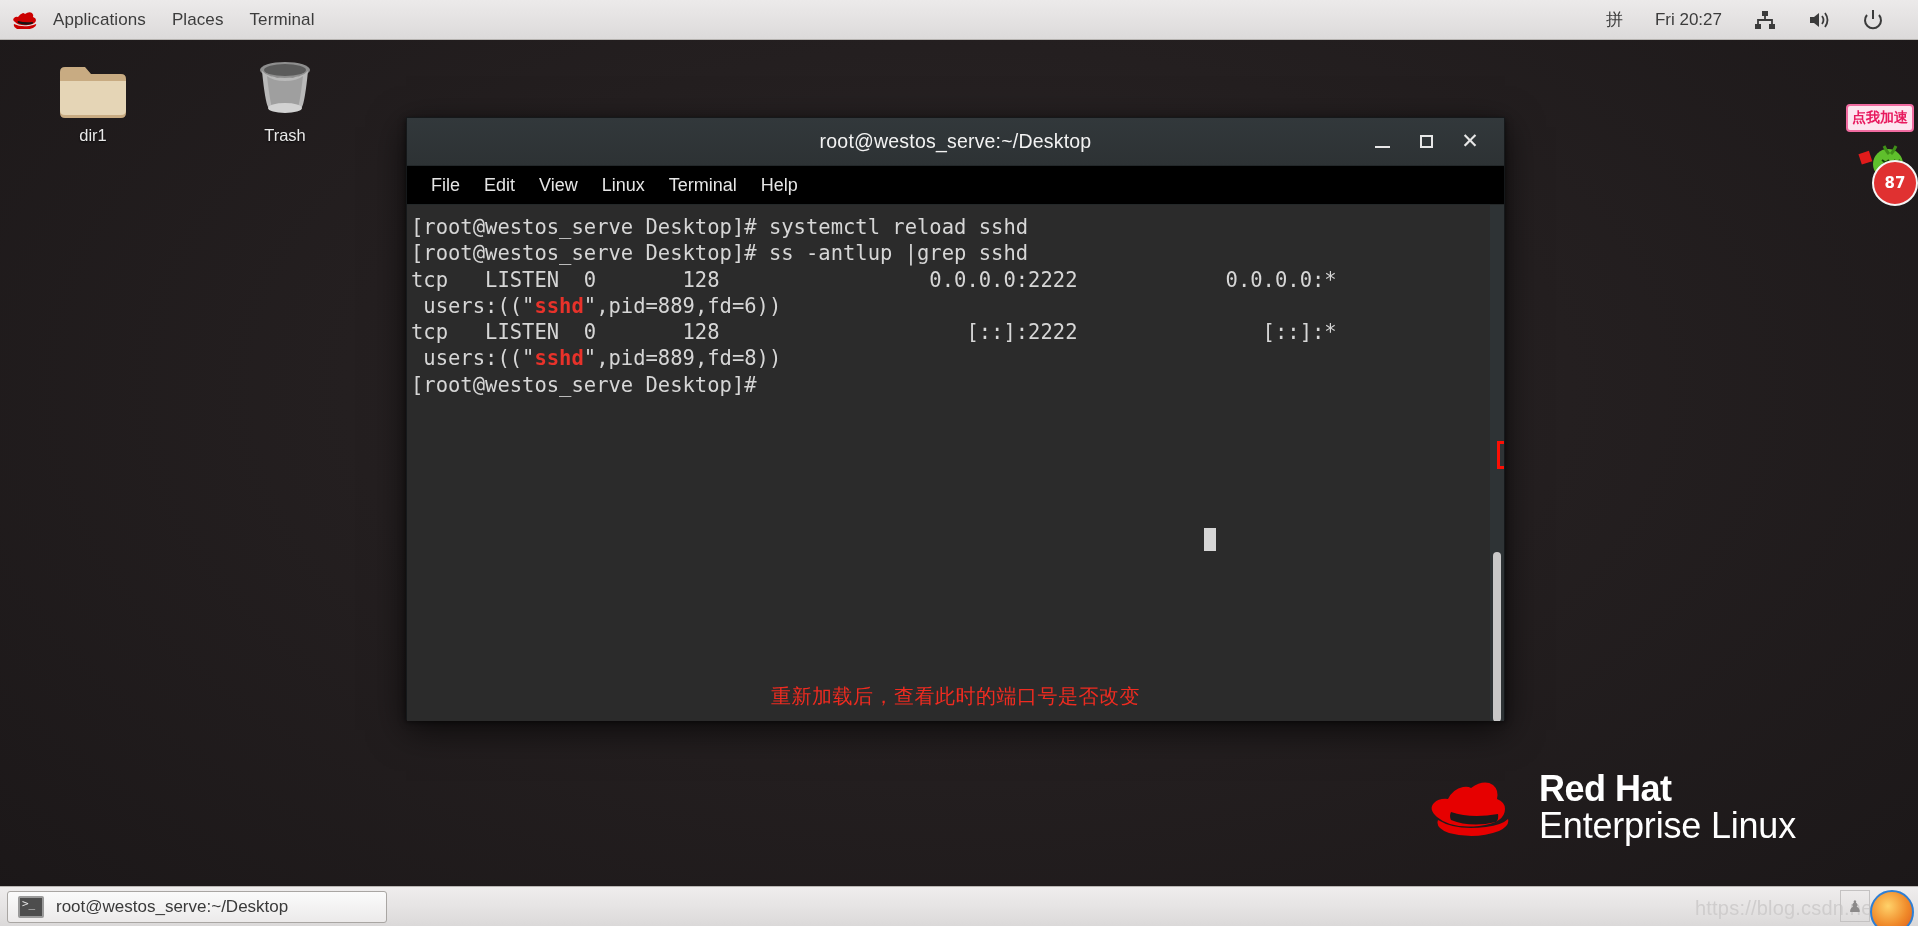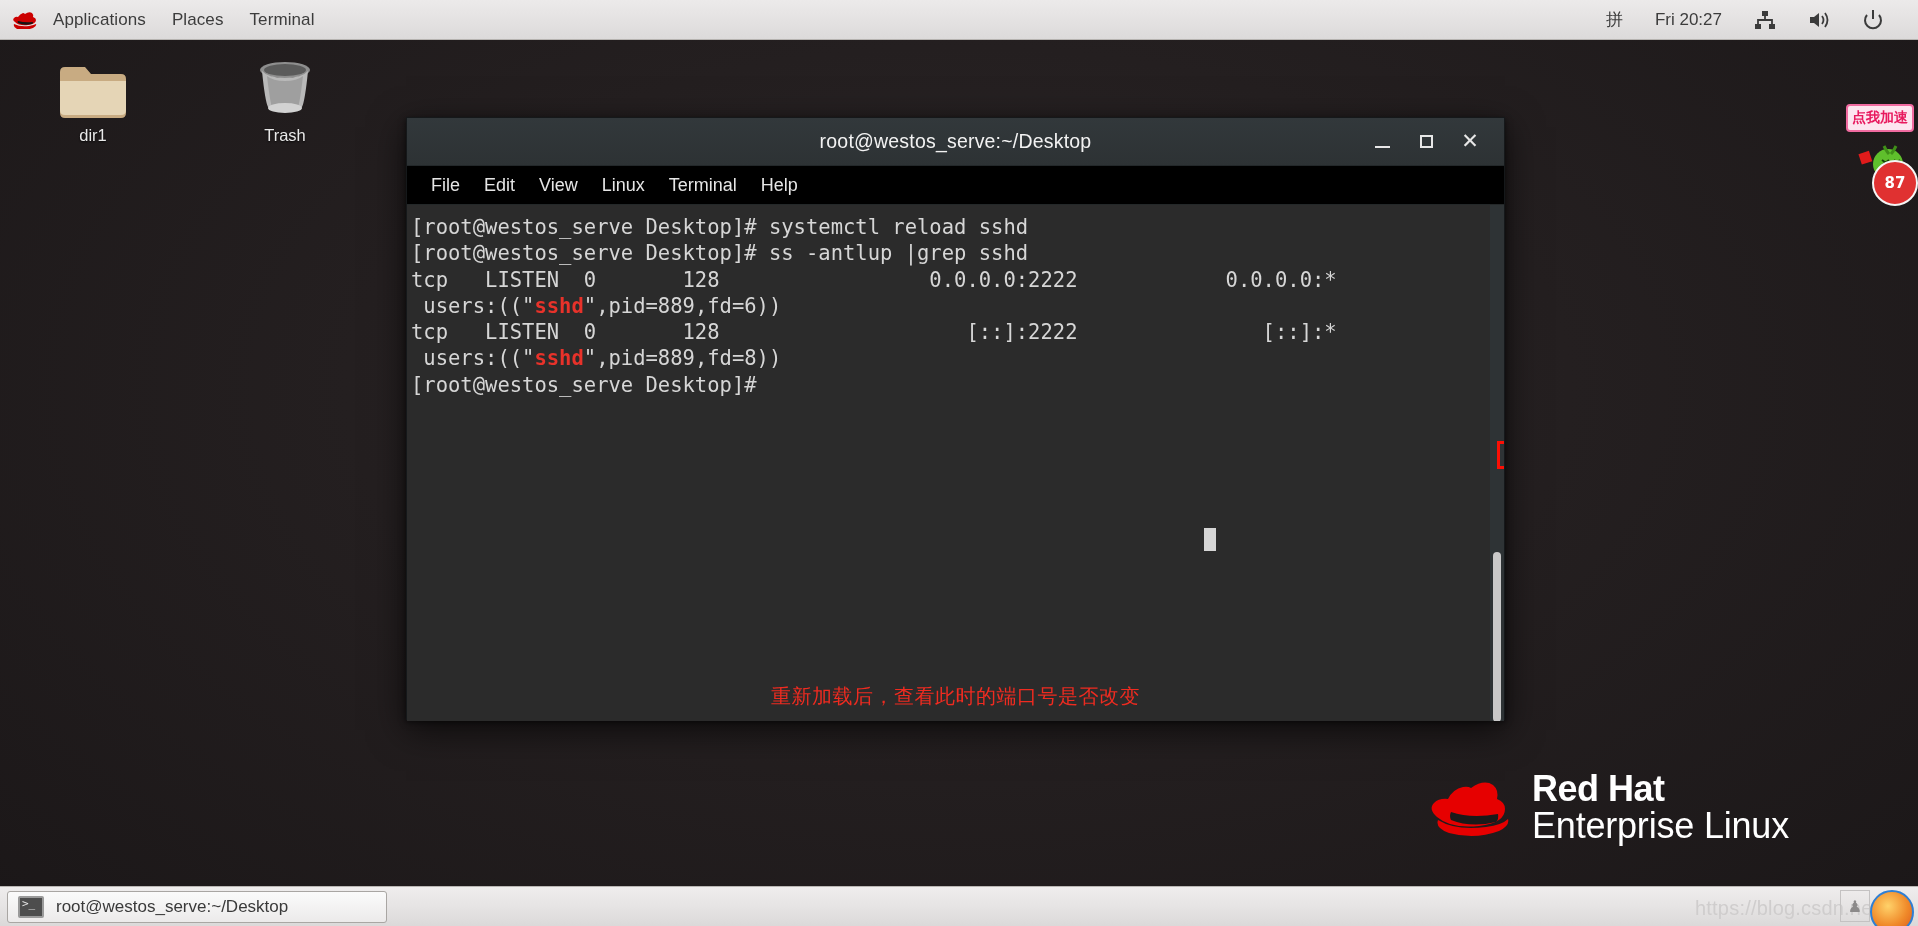--- a/index.html
+++ b/index.html
@@ -237,21 +237,21 @@
   
   #rhel-brand {
     position: absolute;
     left: 1428px;
     top: 770px;
     display: flex;
     align-items: center;
     z-index: 5;
   }
   #rhel-text {
-    margin-left: 18px;
+    margin-left: 25px;
     color: #ffffff;
     line-height: 1.04;
   }
   #rhel-line1 {
     font-size: 36px;
     font-weight: bold;
     letter-spacing: -.5px;
     display: block;
   }
   #rhel-line2 {

